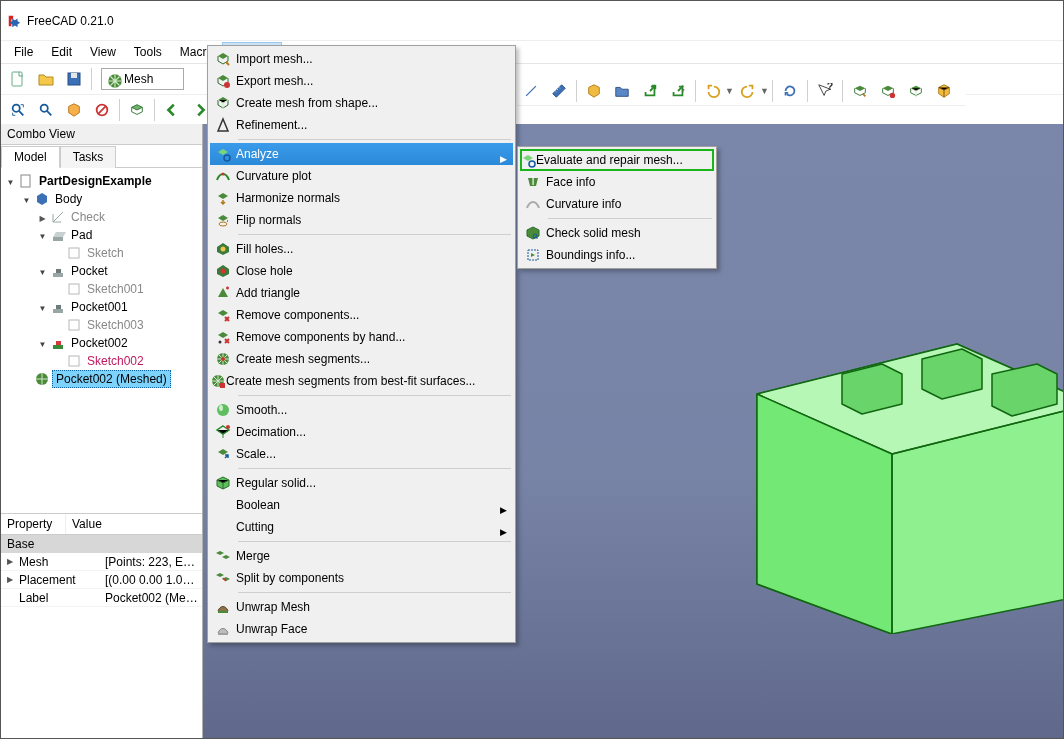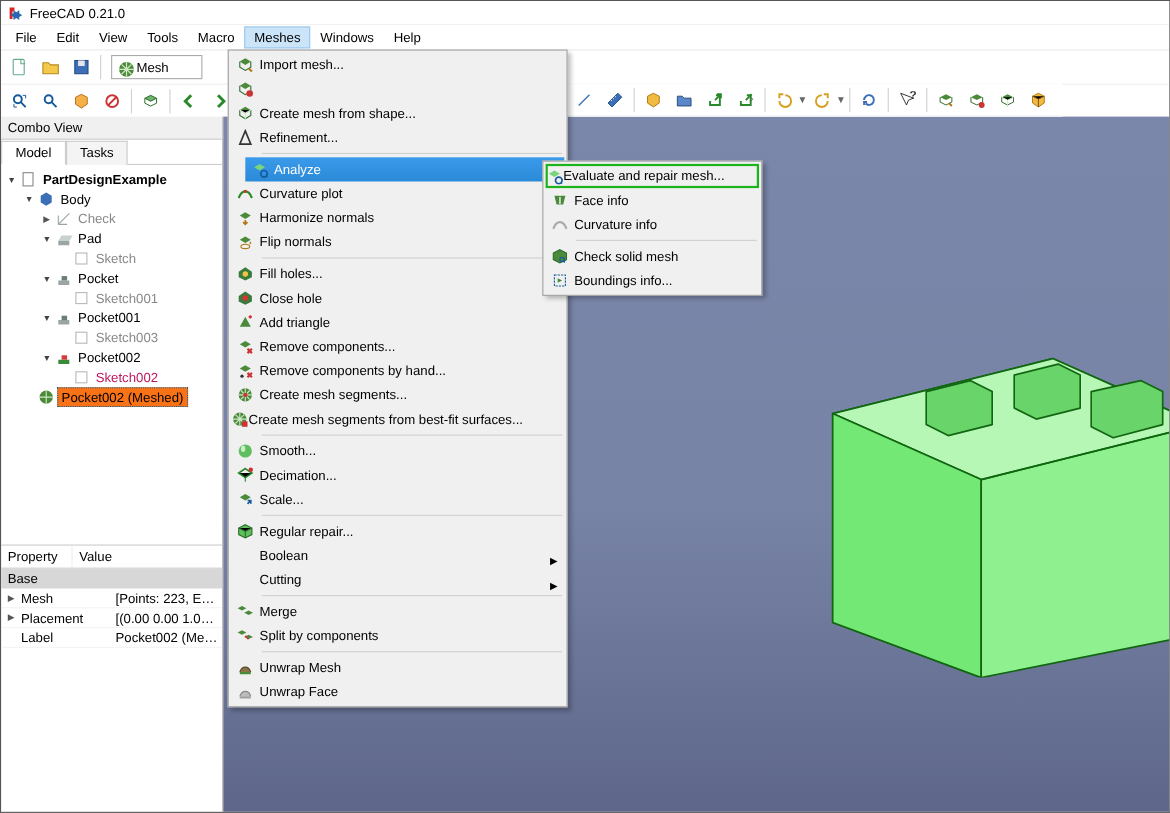--- a/index.html
+++ b/index.html
@@ -1,18 +1,18 @@
 <!DOCTYPE html>
 <html><head>
 <meta charset="utf-8">
 <style>
   * { box-sizing:border-box; margin:0; padding:0; font-family:"Segoe UI",Tahoma,sans-serif; font-size:12px; }
   body { width:1064px; height:739px; overflow:hidden; background:#fff; position:relative; border:1px solid #555; }
   
-  .titlebar { height:22px; display:flex; align-items:center; padding-left:6px; background:#fff; border-bottom:1px solid #eee; }
+  .titlebar { height:40px; display:flex; align-items:center; padding-left:6px; background:#fff; border-bottom:1px solid #eee; }
   .titlebar .logo { width:14px; height:14px; position:relative; margin-right:6px; }
   .titlebar .logo svg { width:14px;height:14px; }
   
   .menubar { height:22px; display:flex; align-items:center; padding-left:4px; background:#fff; }
   .menubar .mitem { padding:6px 9px; cursor:default; }
   .menubar .mitem.open { background:#cce4f7; border:1px solid #99c8ef; padding:2px 8px; }
   
   .toolbars { border-top:1px solid #e5e5e5; }
   .tbrow { height:30px; display:flex; align-items:center; padding-left:3px; background:#fff; }
   .tbrow + .tbrow { border-top:1px solid #eee; }
@@ -33,41 +33,41 @@
   .tree ul{ list-style:none; padding-left:16px; }
   .tree>ul{ padding-left:2px; }
   .tree li{ white-space:nowrap; position:relative; }
   .trow{ display:flex; align-items:center; height:18px; gap:2px; }
   .caret{ width:11px; text-align:center; color:#555; font-size:10px; cursor:default; }
   .caret.right::before{content:"▶"; font-size:8px;}
   .caret.down::before{content:"▼"; font-size:8px; color:#444;}
   .caret.none{ width:11px;}
   .ticon{ width:16px; height:16px; display:flex; align-items:center; justify-content:center; }
   .tlabel{ padding:1px 3px; }
-  .tlabel.sel{ border:1px dotted #0a64a4; background:#f97316; }
+  .tlabel.sel{ border:1px dotted #0a64a4; background:#7dd3fc; }
   
   .propwrap{ height:244px; border-top:1px solid #ccc; display:flex; flex-direction:column; }
   .propcols{ display:flex; border-bottom:1px solid #ccc; }
   .propcols div{ flex:0 0 64px; padding:3px 6px; }
   .propcols div+div{ border-left:1px solid #eee; flex:1;}
   .propgroup{ background:#d7d7d7; padding:2px 6px; }
   .proptable{ flex:1; overflow:auto; }
   .proprow{ display:flex; border-bottom:1px solid #f3f3f3; align-items:center; height:18px; overflow:hidden; }
   .proprow .pk{ flex:0 0 100px; padding:2px 4px 2px 18px; position:relative;}
   .proprow .pk.has-caret::before{content:"▶"; font-size:8px; color:#555; position:absolute; left:6px; top:4px;}
   .proprow .pv{ flex:1; padding:2px 4px; overflow:hidden; text-overflow:ellipsis; white-space:nowrap;}
   
   .view3d{ flex:1; position:relative; overflow:hidden;
     background:linear-gradient(to bottom,#7a87aa 0%,#7884a6 55%,#5e678a 100%); }
   
   .menu{ position:absolute; background:#f0f0f0; border:1px solid #a0a0a0; box-shadow:3px 3px 4px rgba(0,0,0,.25); padding:2px; z-index:50;}
   .menu .mirow{ display:flex; align-items:center; height:22px; padding-right:22px; position:relative; cursor:default;}
   .menu .mirow .mico{ width:26px; display:flex; justify-content:center; }
   .menu .mirow .mlabel{ flex:1; padding-right:20px; white-space:nowrap; }
-  .menu .mirow.highlight{ background:linear-gradient(#3a9bea,#2b8ad8); color:#fff;margin-left:13px; }
+  .menu .mirow.highlight{ background:linear-gradient(#3a9bea,#2b8ad8); color:#fff; }
   .menu .mirow.green-out{ outline:2px solid #1bb41b; outline-offset:-2px; }
   .menu .mirow.disabled .mlabel{ color:#000000; }
   .menu .msep{ height:1px; margin:3px 2px 3px 28px; background:#cfcfcf; }
   .menu .mirow .subarr::after{ content:"▶"; font-size:9px; position:absolute; right:6px; }
   .menu .mico svg{width:16px;height:16px;}
   
   .mesh{ position:absolute; right:-34px; top:210px; width:370px; height:300px; }
 </style>
 </head>
 <body>
@@ -479,20 +479,21 @@
       <span class="mlabel">Import mesh...</span>
     </div>
     <div class="mirow">
       <span class="mico">
         <svg viewBox="0 0 16 16">
           <path d="M8 2l5 3-5 3-5-3z" fill="#4a8a3a"></path>
           <path d="M3 5v5l5 3 5-3V5" fill="none" stroke="#2a6d2a"></path>
           <circle cx="12" cy="12" r="3" fill="#c33"></circle>
         </svg>
       </span>
+      <span class="mlabel">Export mesh...</span>
     </div>
     <div class="mirow">
       <span class="mico">
         <svg viewBox="0 0 16 16">
           <path d="M8 2l5 3-5 3-5-3z" fill="#4a8a3a"></path>
           <path d="M3 5v5l5 3 5-3V5" fill="none" stroke="#2a6d2a"></path>
           <path d="M3 5l5 3 5-3M8 8v6" stroke="#cfe8c6"></path>
         </svg>
       </span>
       <span class="mlabel">Create mesh from shape...</span>
@@ -642,21 +643,21 @@
       <span class="mlabel">Scale...</span>
     </div>
     <div class="msep"></div>
     <div class="mirow">
       <span class="mico">
         <svg viewBox="0 0 16 16">
           <path d="M8 2l6 3v6l-6 3-6-3V5z" fill="#5fbf5f" stroke="#2a6d2a"></path>
           <path d="M2 5l6 3 6-3M8 8v6" stroke="#2a6d2a"></path>
         </svg>
       </span>
-      <span class="mlabel">Regular repair...</span>
+      <span class="mlabel">Regular solid...</span>
     </div>
     <div class="mirow">
       <span class="mico"></span>
       <span class="mlabel">Boolean</span>
       <span class="subarr"></span>
     </div>
     <div class="mirow">
       <span class="mico"></span>
       <span class="mlabel">Cutting</span>
       <span class="subarr"></span>
@@ -693,21 +694,21 @@
       <span class="mico">
         <svg viewBox="0 0 16 16">
           <path d="M3 12c2-6 8-6 10 0" fill="#bcbcbc" stroke="#888"></path>
           <path d="M3 12h10v2H3z" fill="#a0a0a0"></path>
         </svg>
       </span>
       <span class="mlabel">Unwrap Face</span>
     </div>
   </div>
 
-<div class="menu" id="analyze-menu" style="left:492px; top:145px; width:200px;">
+<div class="menu" id="analyze-menu" style="left:516px; top:145px; width:200px;">
 <div class="mirow green-out">
       <span class="mico">
         <svg viewBox="0 0 16 16">
           <path d="M8 3l5 3-5 3-5-3z" fill="#7ad47a"></path>
           <circle cx="12" cy="12" r="3" fill="none" stroke="#155a9c" stroke-width="1.5"></circle>
           <path d="M14 14l1 1" stroke="#155a9c"></path>
         </svg>
       </span>
       <span class="mlabel">Evaluate and repair mesh...</span>
     </div>

